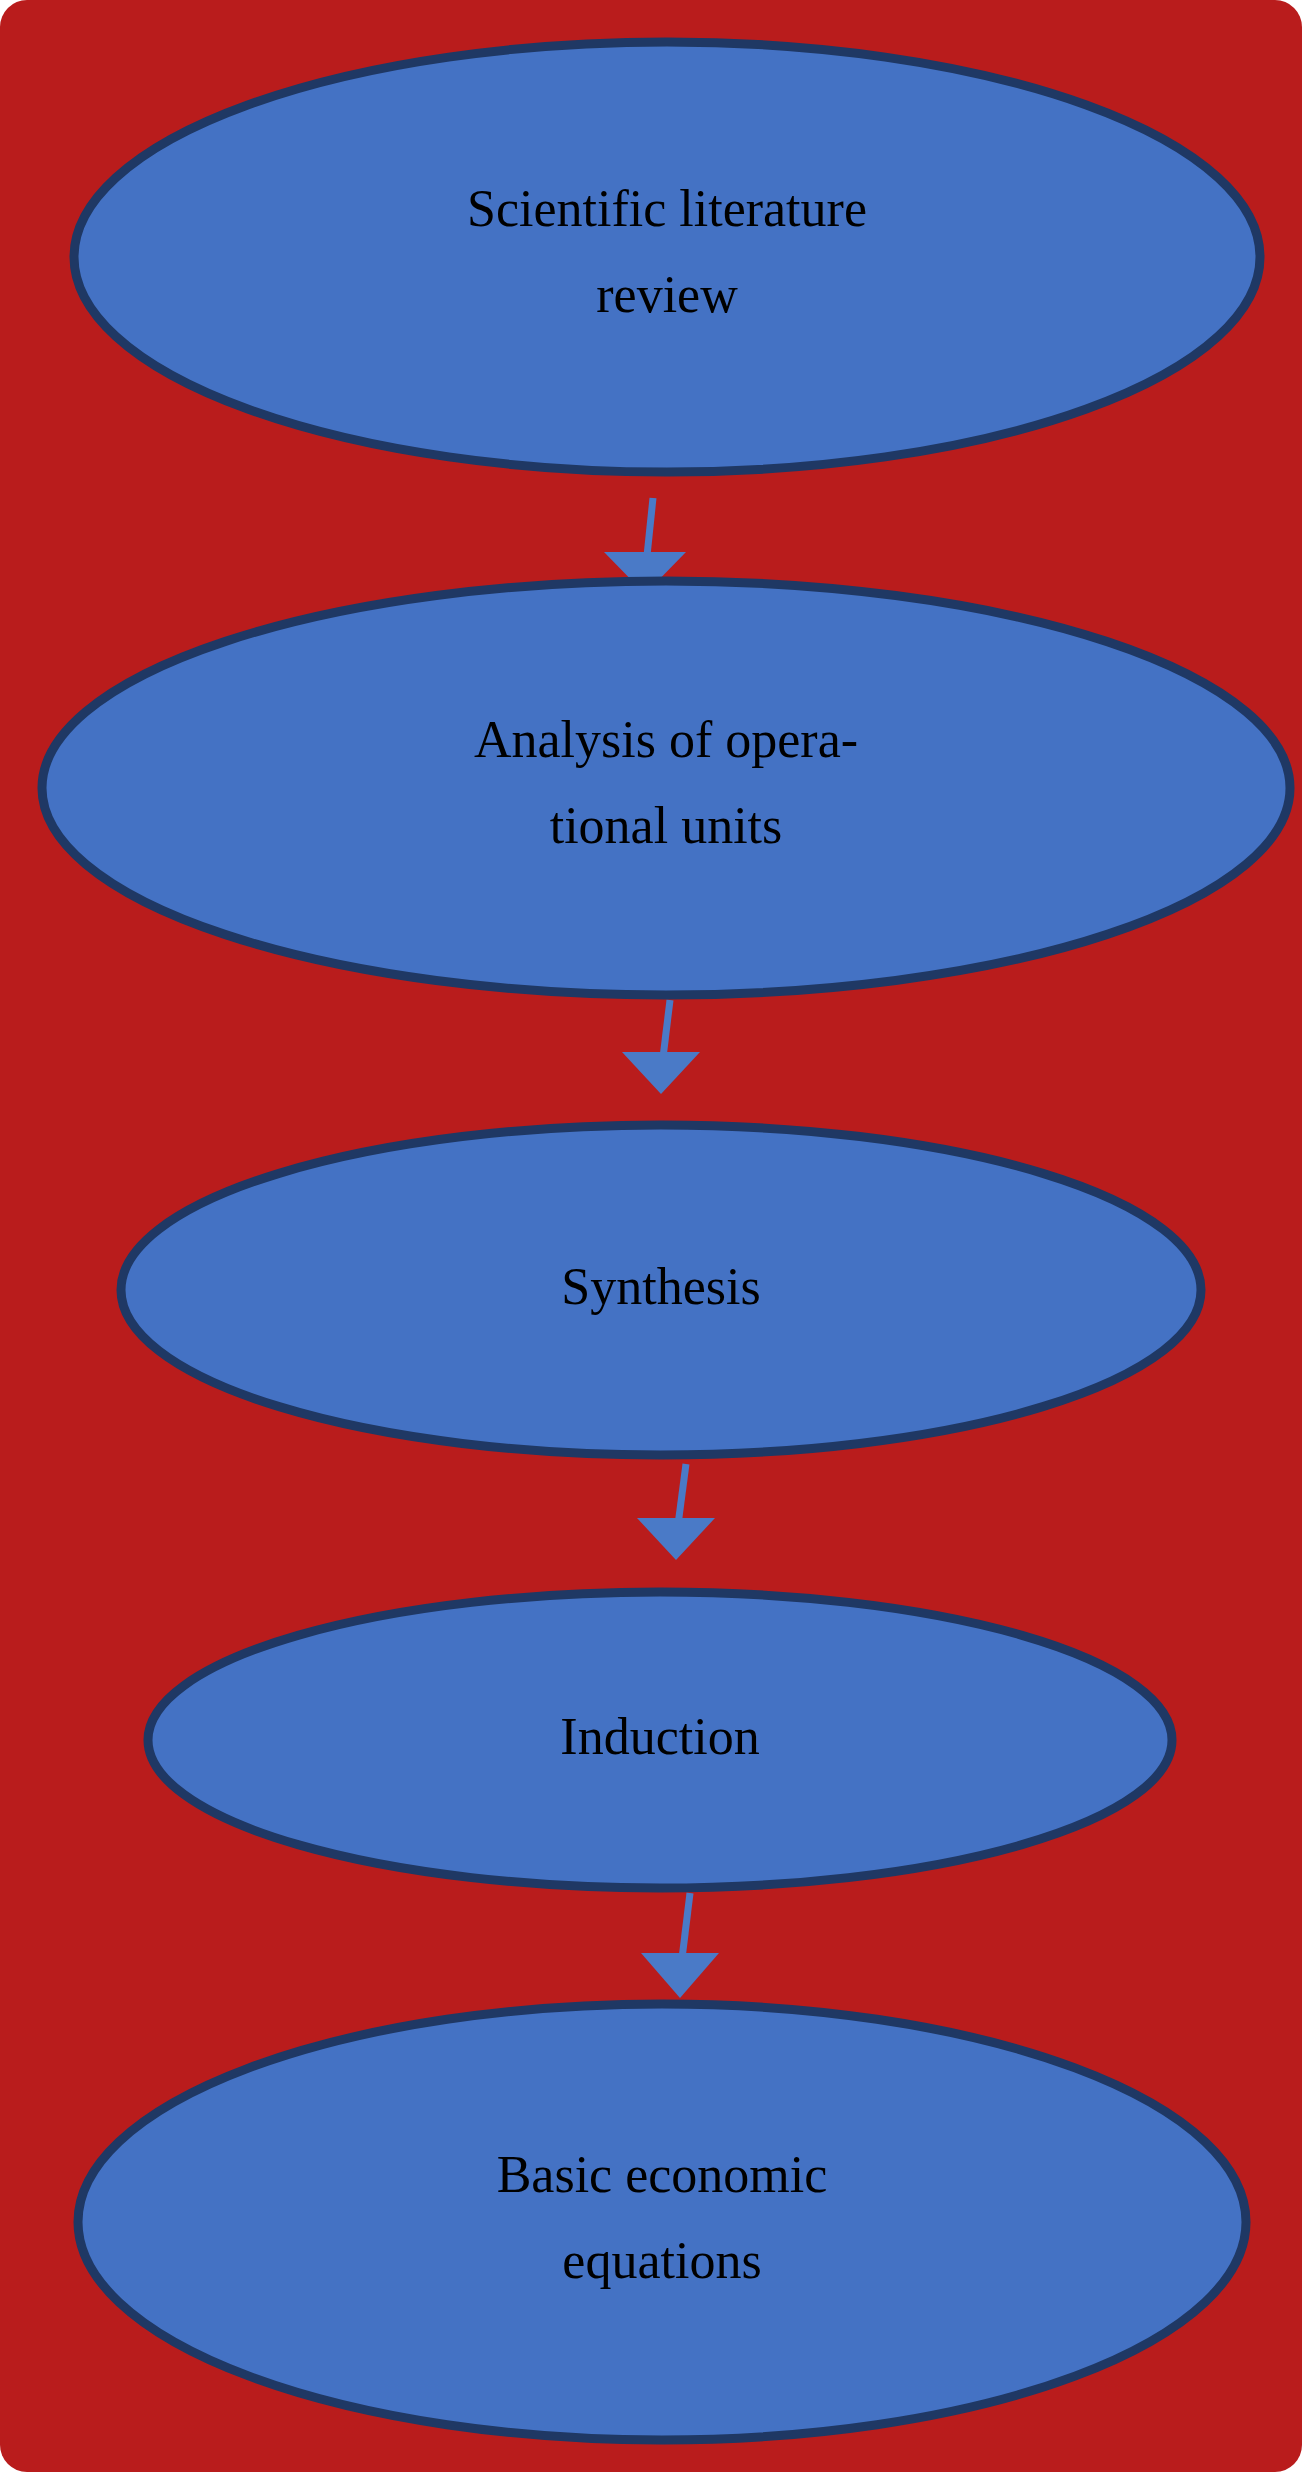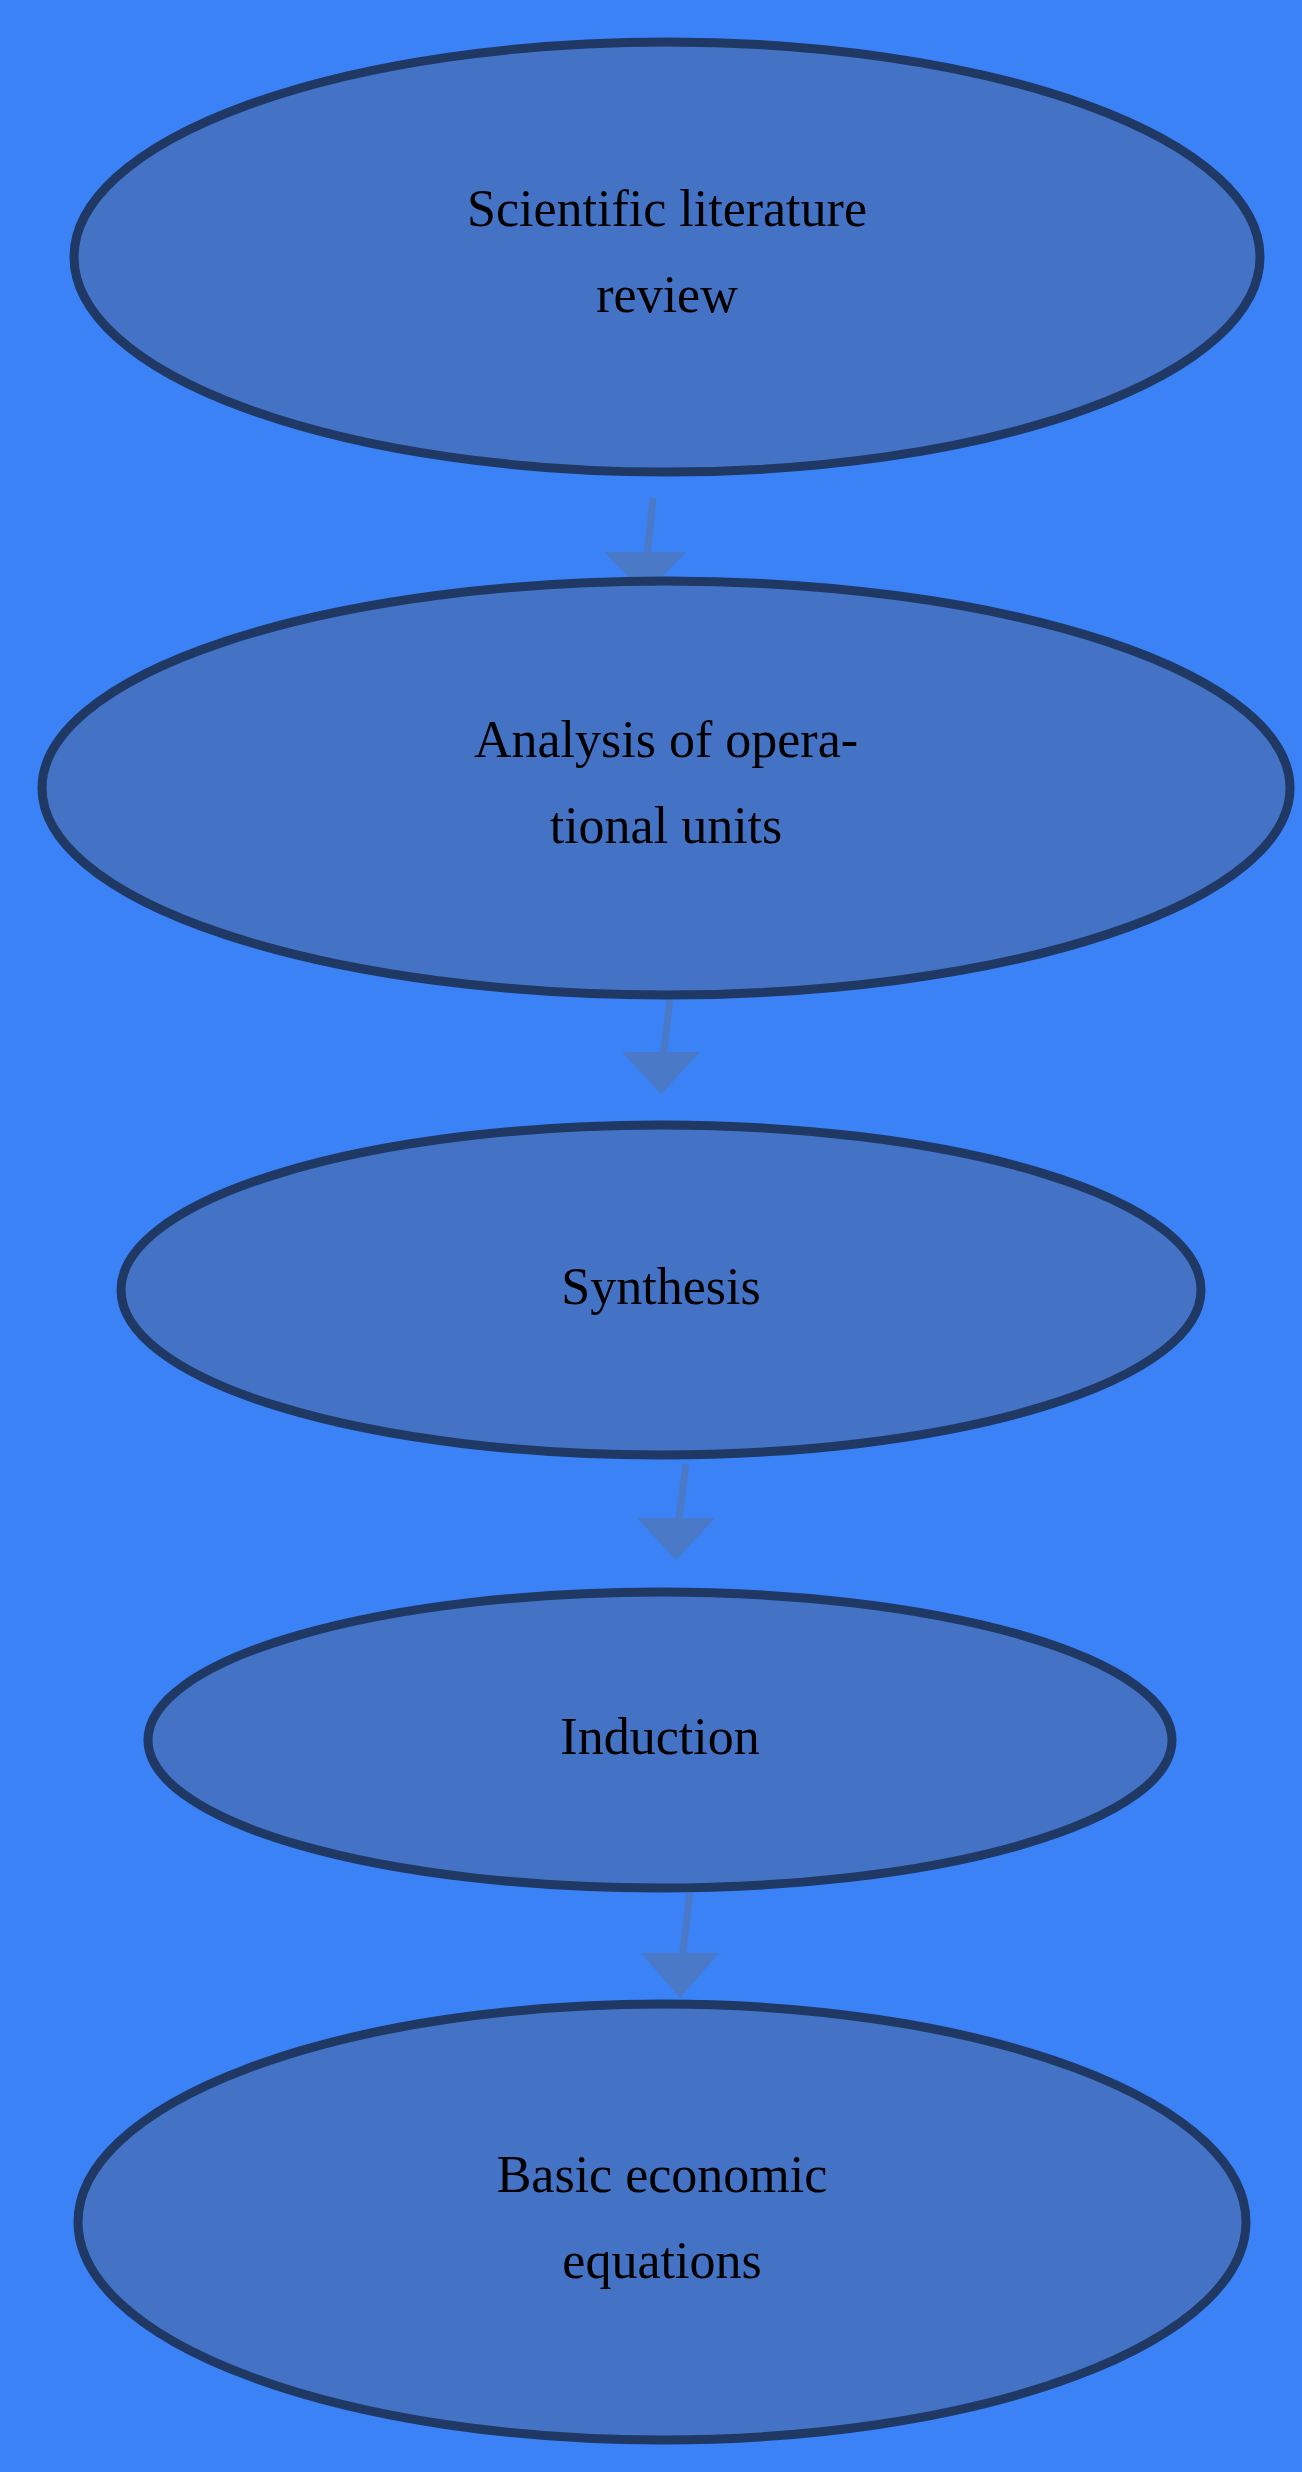--- a/index.html
+++ b/index.html
@@ -8,22 +8,23 @@
     padding: 0;
     background: #ffffff;
   }
   body {
     font-family: "Liberation Serif", "DejaVu Serif", serif;
   }
   #canvas {
     position: relative;
     width: 1302px;
     height: 2472px;
-    background: #3b82f6;
+    background: #b91c1c;
     overflow: hidden;
+    border-radius: 27px;
   }
   #flow-svg {
     position: absolute;
     left: 0;
     top: 0;
     width: 1302px;
     height: 2472px;
     display: block;
   }
   .node-label {

